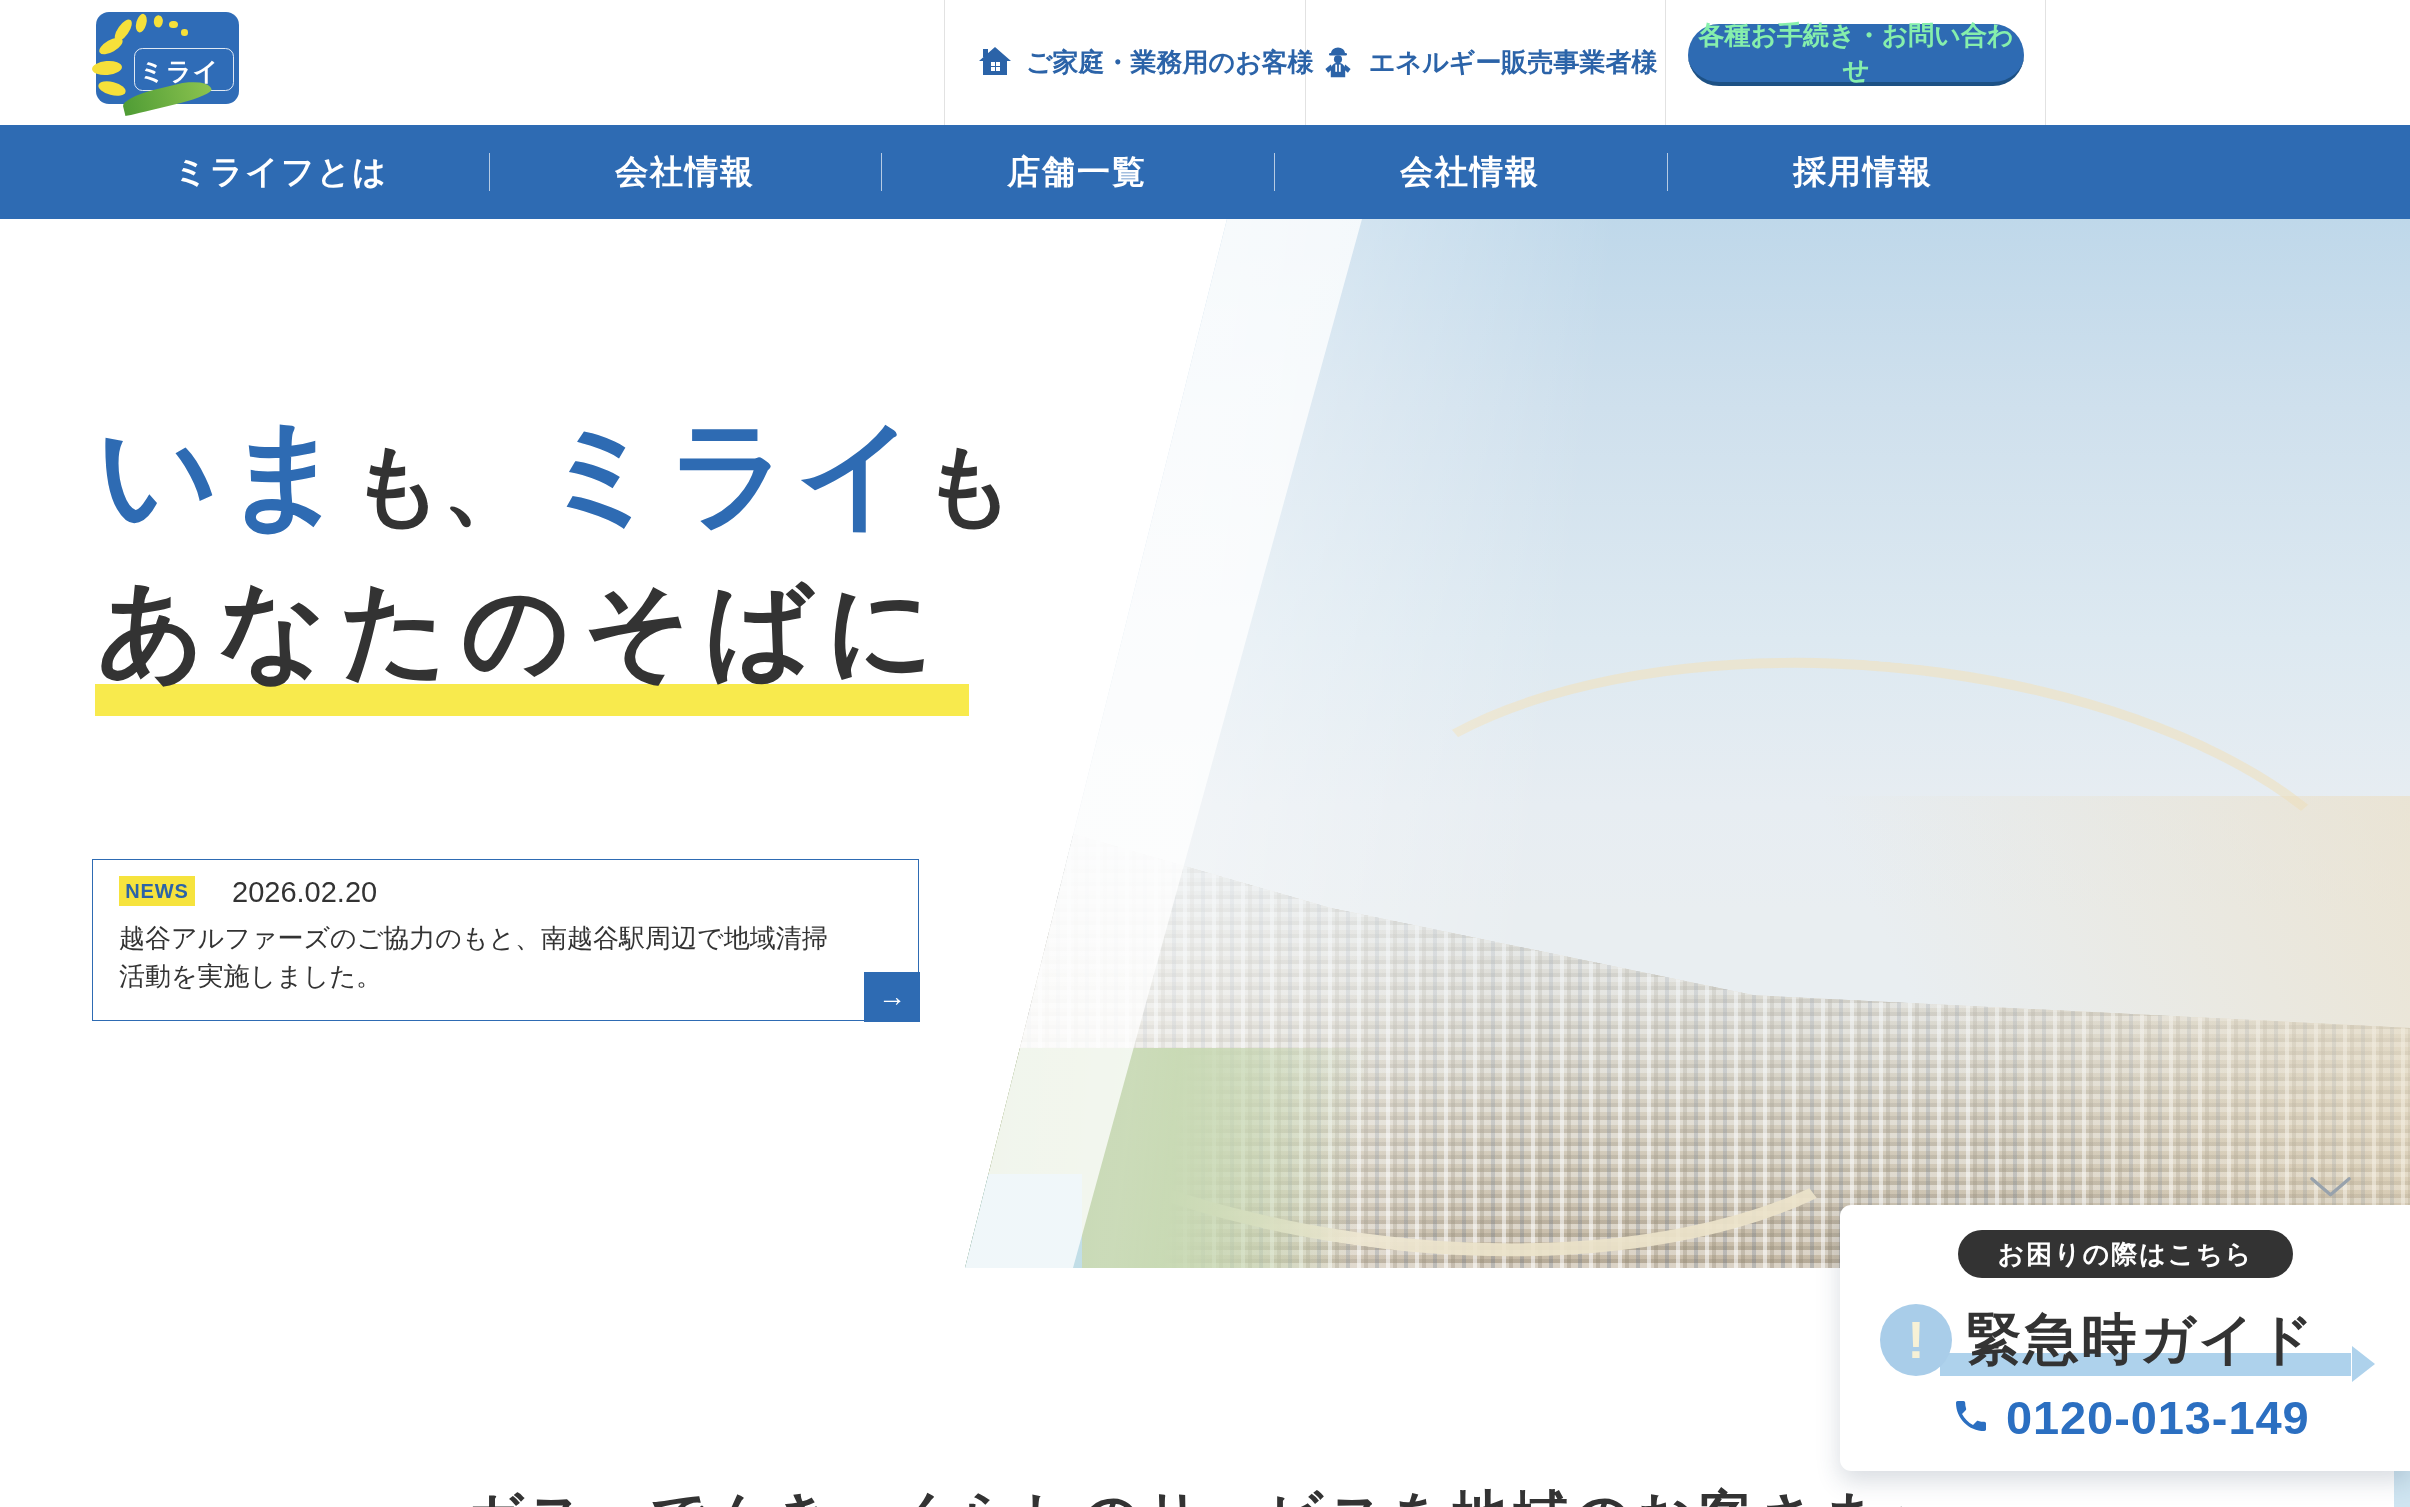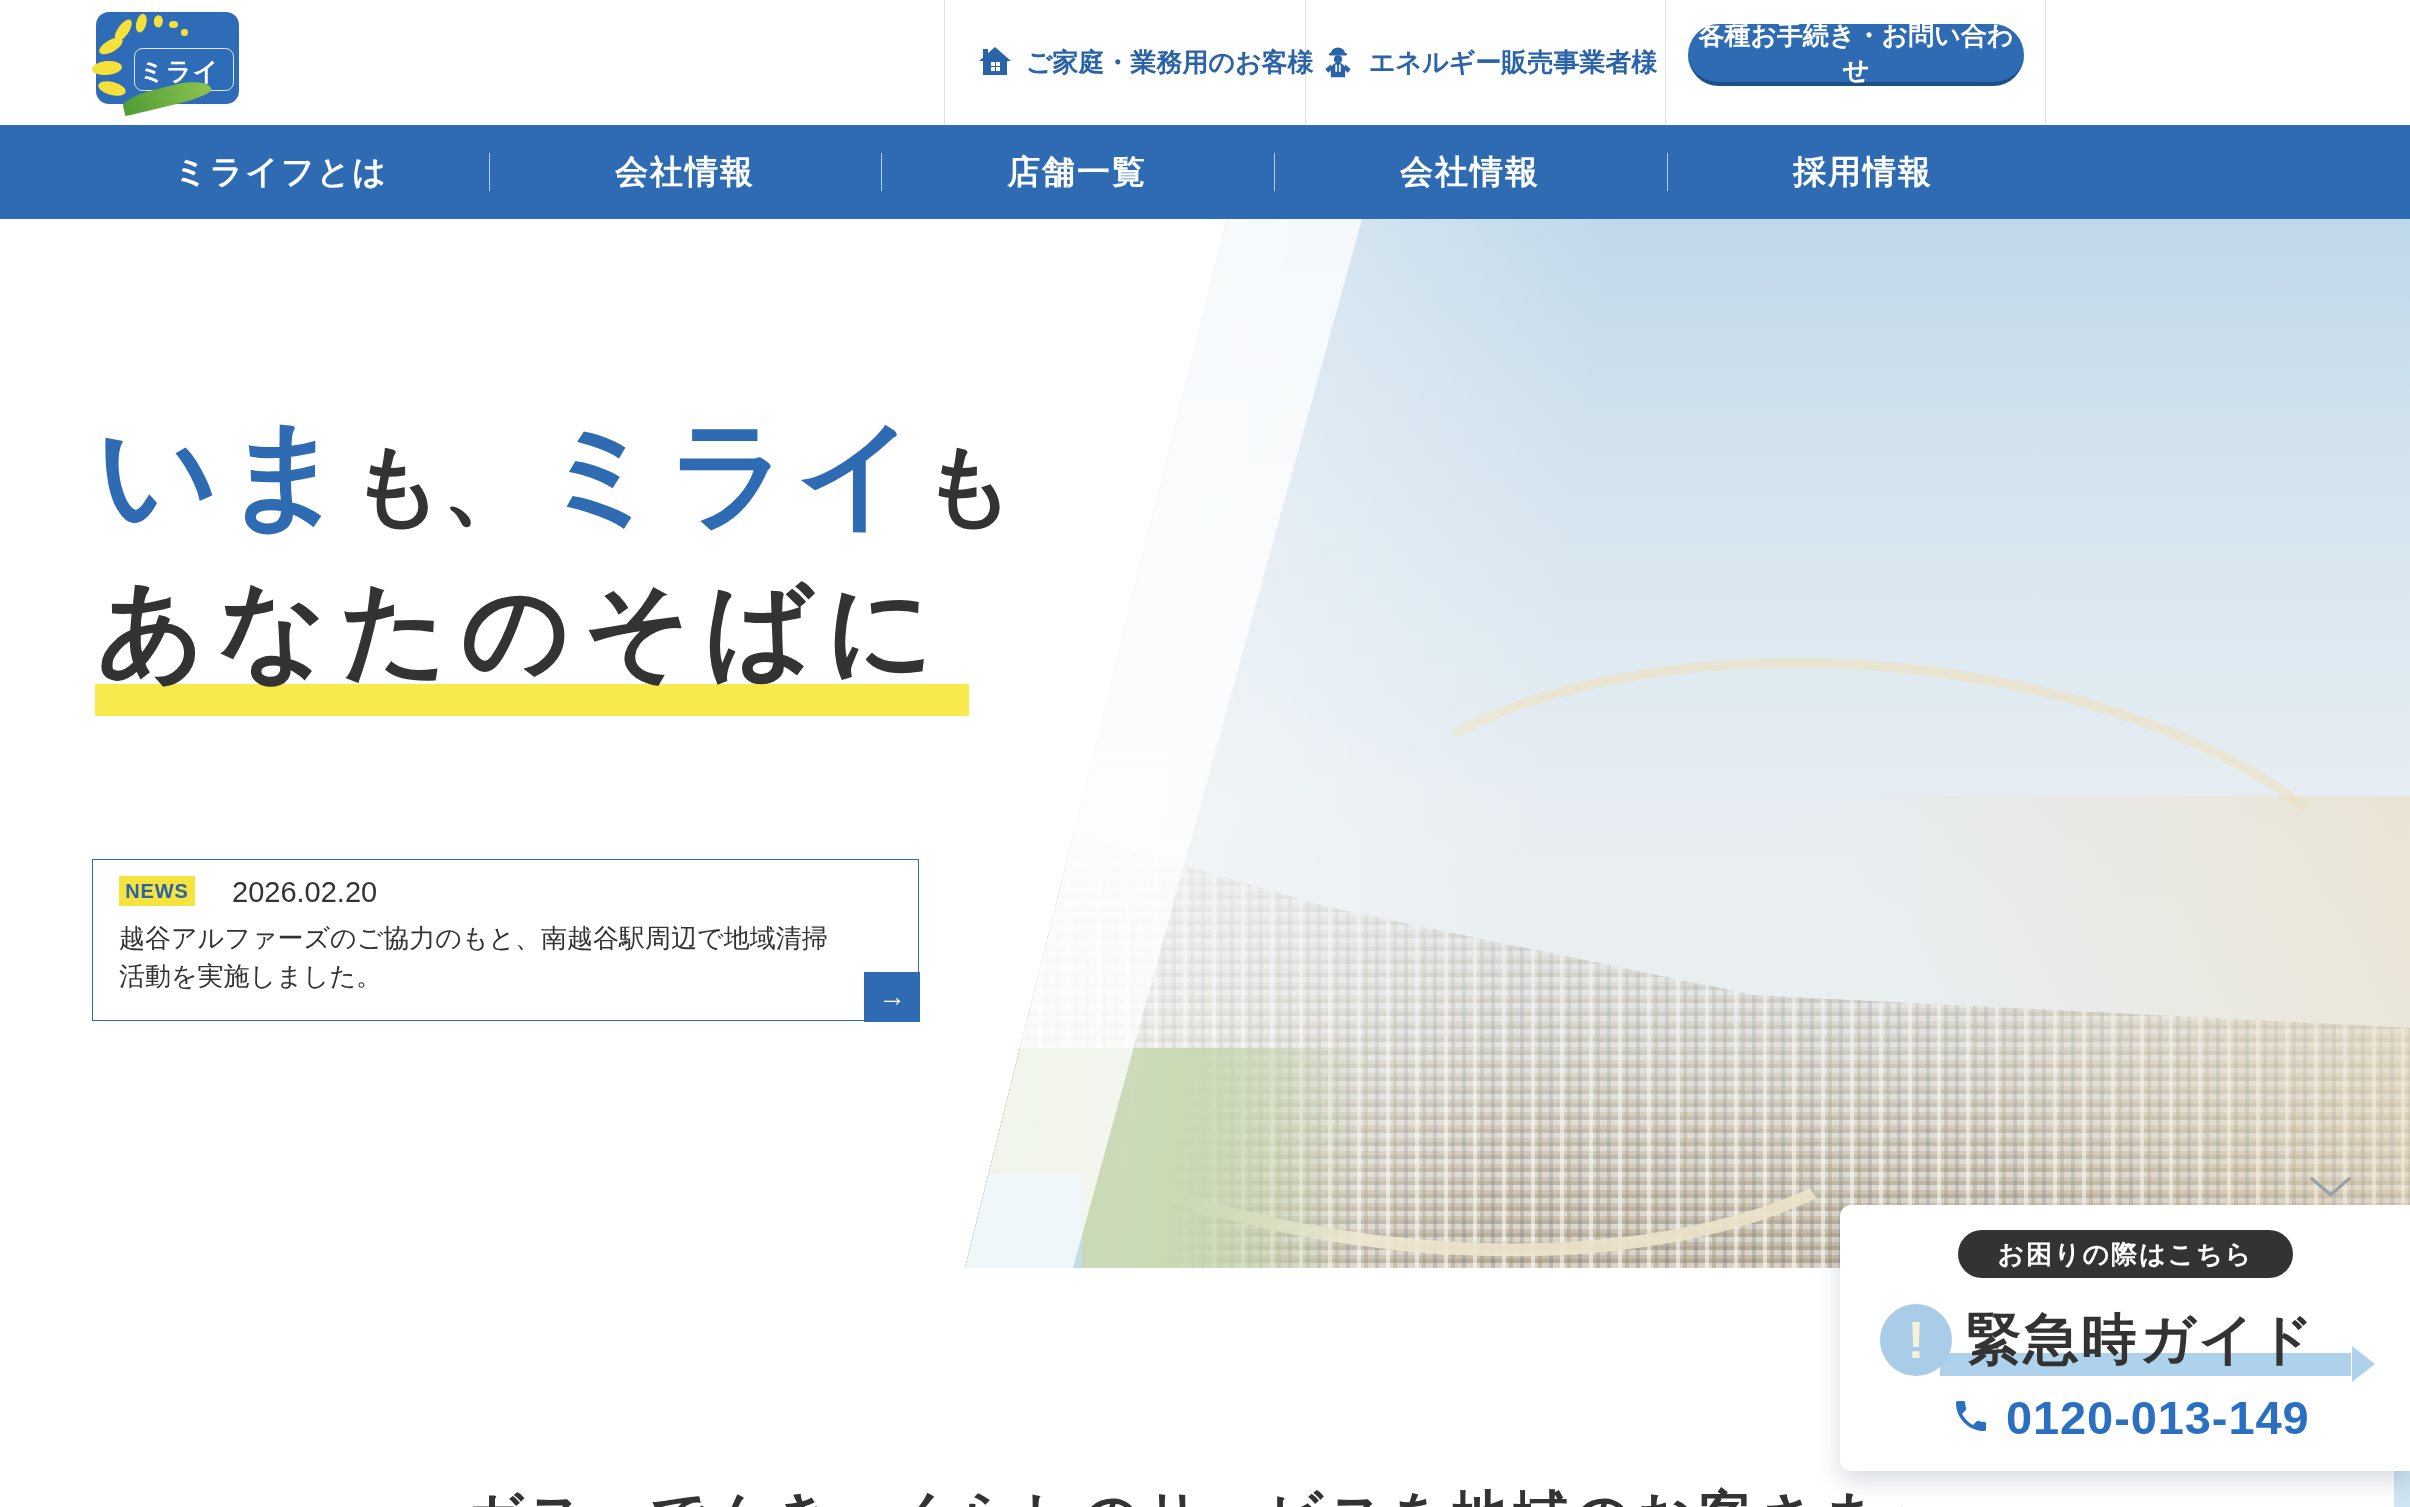--- a/index.html
+++ b/index.html
@@ -13,21 +13,21 @@
   .logo-box{position:absolute;inset:0;background:#2f6cb7;border-radius:13px;}
   .petal{position:absolute;background:#f6e03a;border-radius:50%;}
   .logo-text{position:absolute;left:43px;top:43px;font-size:25.4px;font-weight:700;color:#fff;letter-spacing:0.9px;z-index:3;}
   .logo-frame{position:absolute;left:38px;top:36px;width:98px;height:41px;border:1.9px solid rgba(255,255,255,.85);border-radius:8.5px;z-index:2;}
   .leaf{position:absolute;left:26px;top:75px;width:90px;height:19px;z-index:4;
         background:linear-gradient(90deg,#4f9c35,#8cc34f);
         border-radius:50% 50% 50% 50%/60% 95% 40% 5%;transform:rotate(-14deg);}
   .hdr-link{position:absolute;top:0;height:125px;display:flex;align-items:center;gap:13px;cursor:pointer;}
   .hdr-link .lbl{font-size:26px;font-weight:700;color:#2b63a8;}
   .hdr-cta{position:absolute;left:1688px;top:23.5px;width:336px;height:62px;background:#2e6bb3;
-           border:none;border-bottom:4.7px solid #1d5184;border-radius:34px;color:#ffffff;
+           border:none;border-bottom:4.7px solid #1d5184;border-radius:34px;color:#86efac;
            font-size:26px;font-weight:700;font-family:inherit;cursor:pointer;
            display:flex;align-items:center;justify-content:center;}
 
   
   .nav{position:absolute;left:0;top:125px;width:2411px;height:94px;background:#2e6bb3;z-index:10;}
   .nav-item{position:absolute;top:0;height:94px;display:flex;align-items:center;transform:translateX(-50%);
             color:#fff;font-size:33px;font-weight:600;letter-spacing:1.9px;cursor:pointer;}
   .nav-div{position:absolute;top:28px;width:0.9px;height:38px;background:rgba(255,255,255,.65);}
 
   

